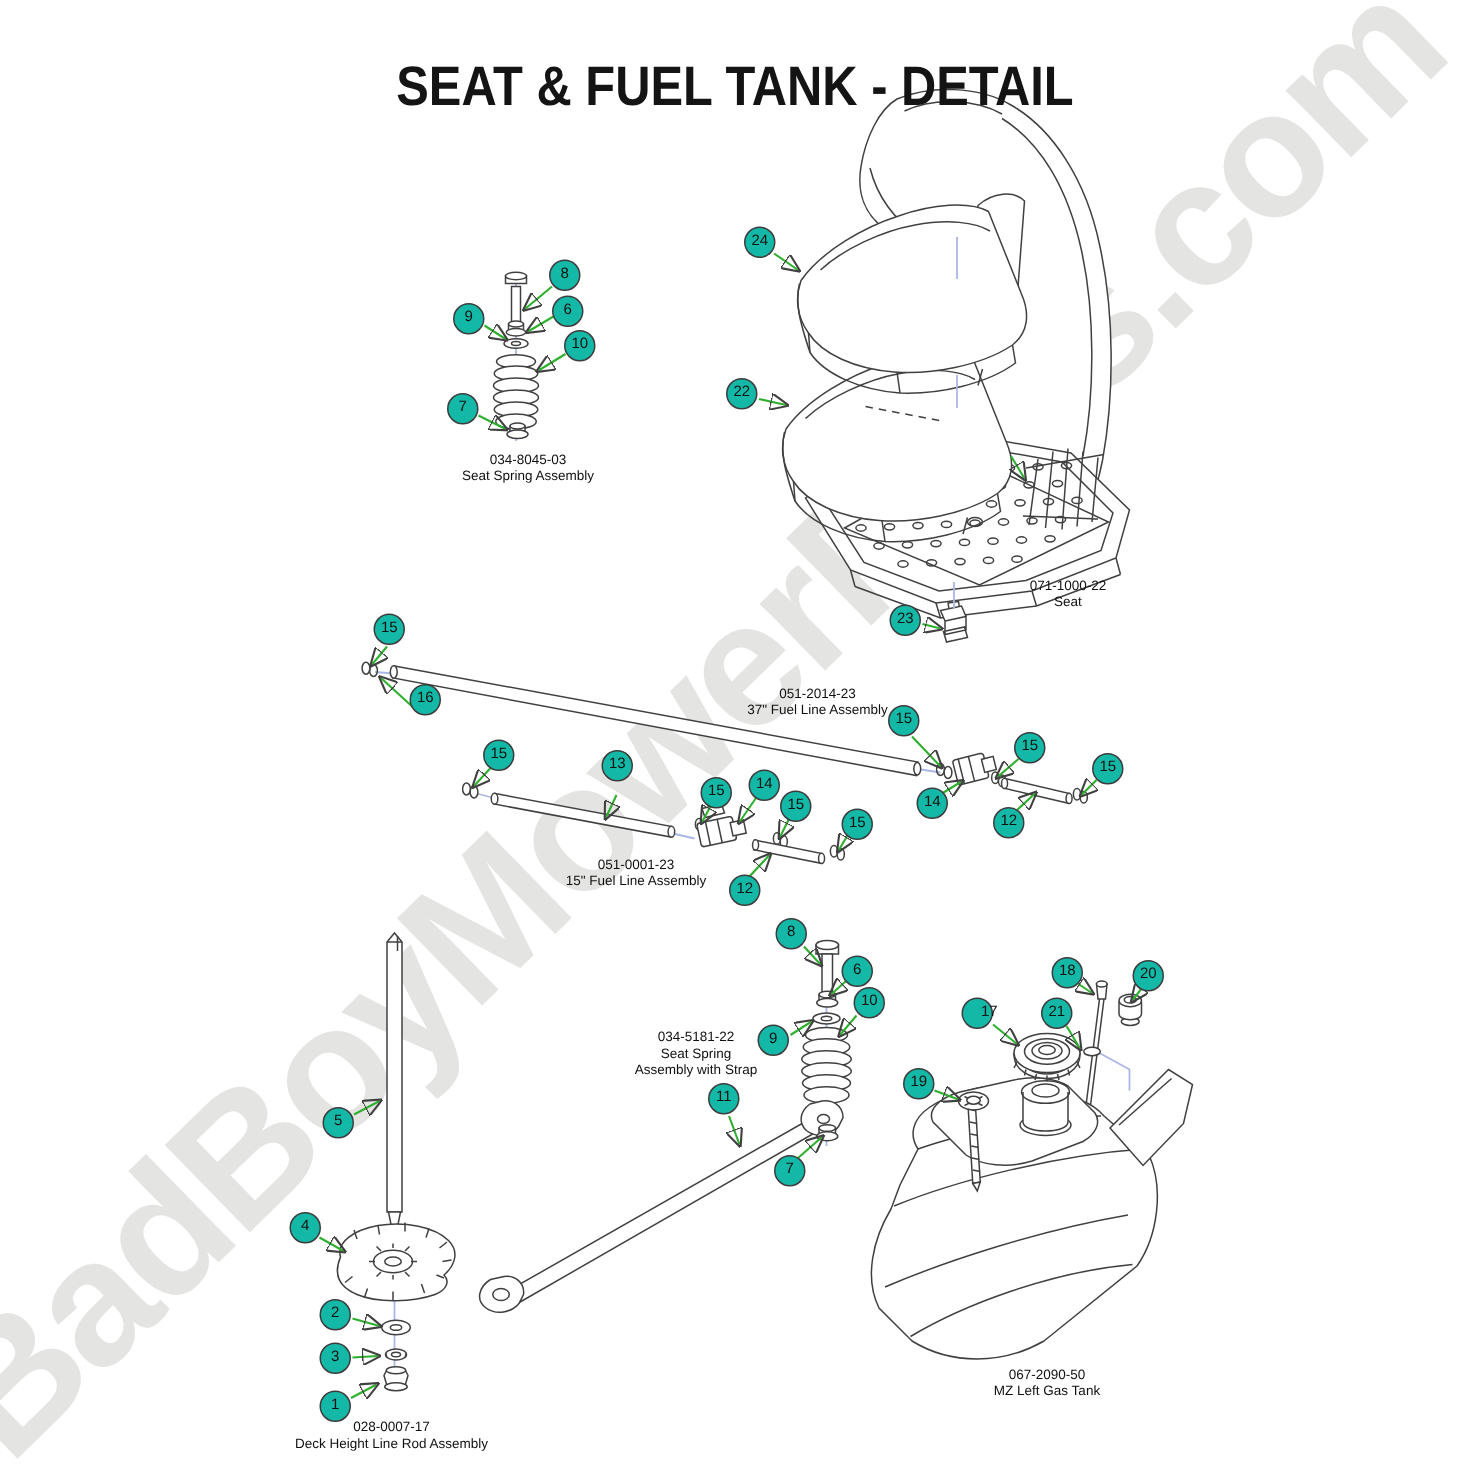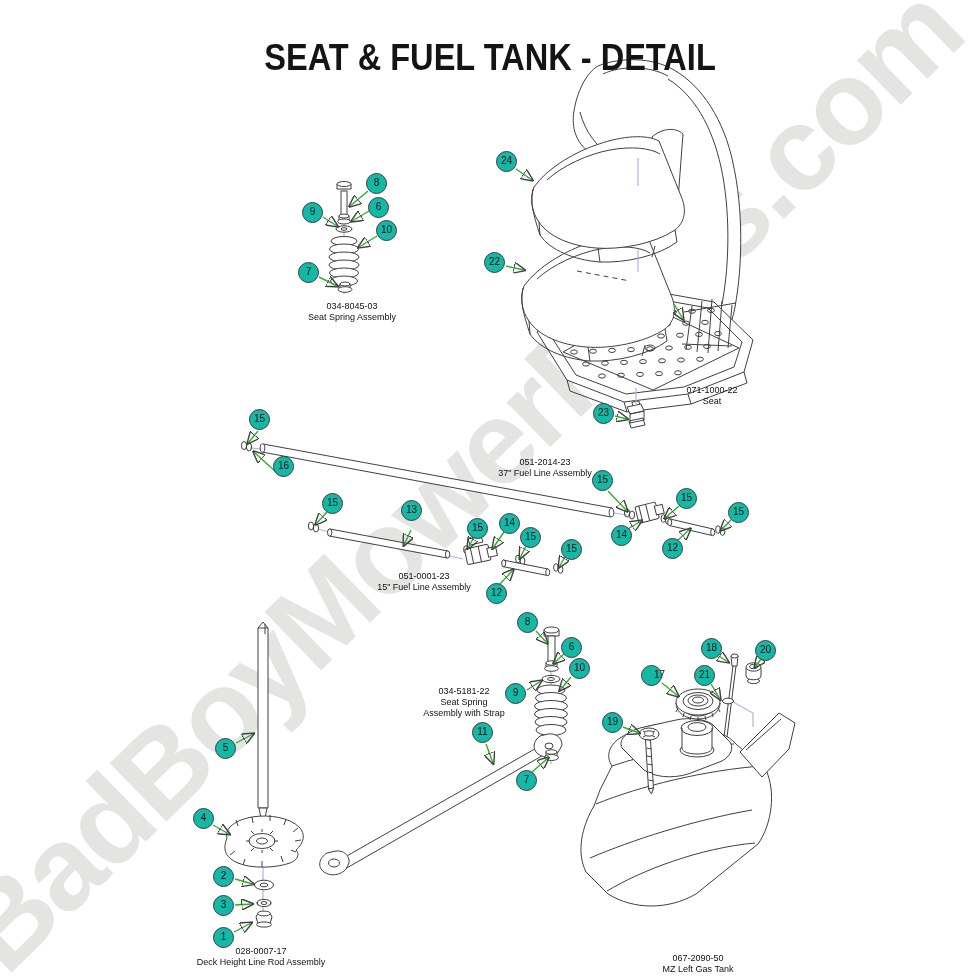--- a/index.html
+++ b/index.html
@@ -345,21 +345,21 @@
       </div>
       <div class="plabel" style="left: 464px; top: 686px;">
         <div>034-5181-22</div>
         <div>Seat Spring</div>
         <div>Assembly with Strap</div>
       </div>
       <div class="plabel" style="left: 261px; top: 946px;">
         <div>028-0007-17</div>
         <div>Deck Height Line Rod Assembly</div>
       </div>
-      <div class="plabel" style="left: 698px; top: 911px; margin-top: 42px;">
+      <div class="plabel" style="left: 698px; top: 911px;">
         <div>067-2090-50</div>
         <div>MZ Left Gas Tank</div>
       </div>
     </div>
   <div id="callout-layer">
       <div class="callout" style="left: 366px; top: 173px;">8</div>
       <div class="callout" style="left: 368px; top: 197px;">6</div>
       <div class="callout" style="left: 302px; top: 202px;">9</div>
       <div class="callout" style="left: 376px; top: 220px;">10</div>
       <div class="callout" style="left: 298px; top: 262px;">7</div>

